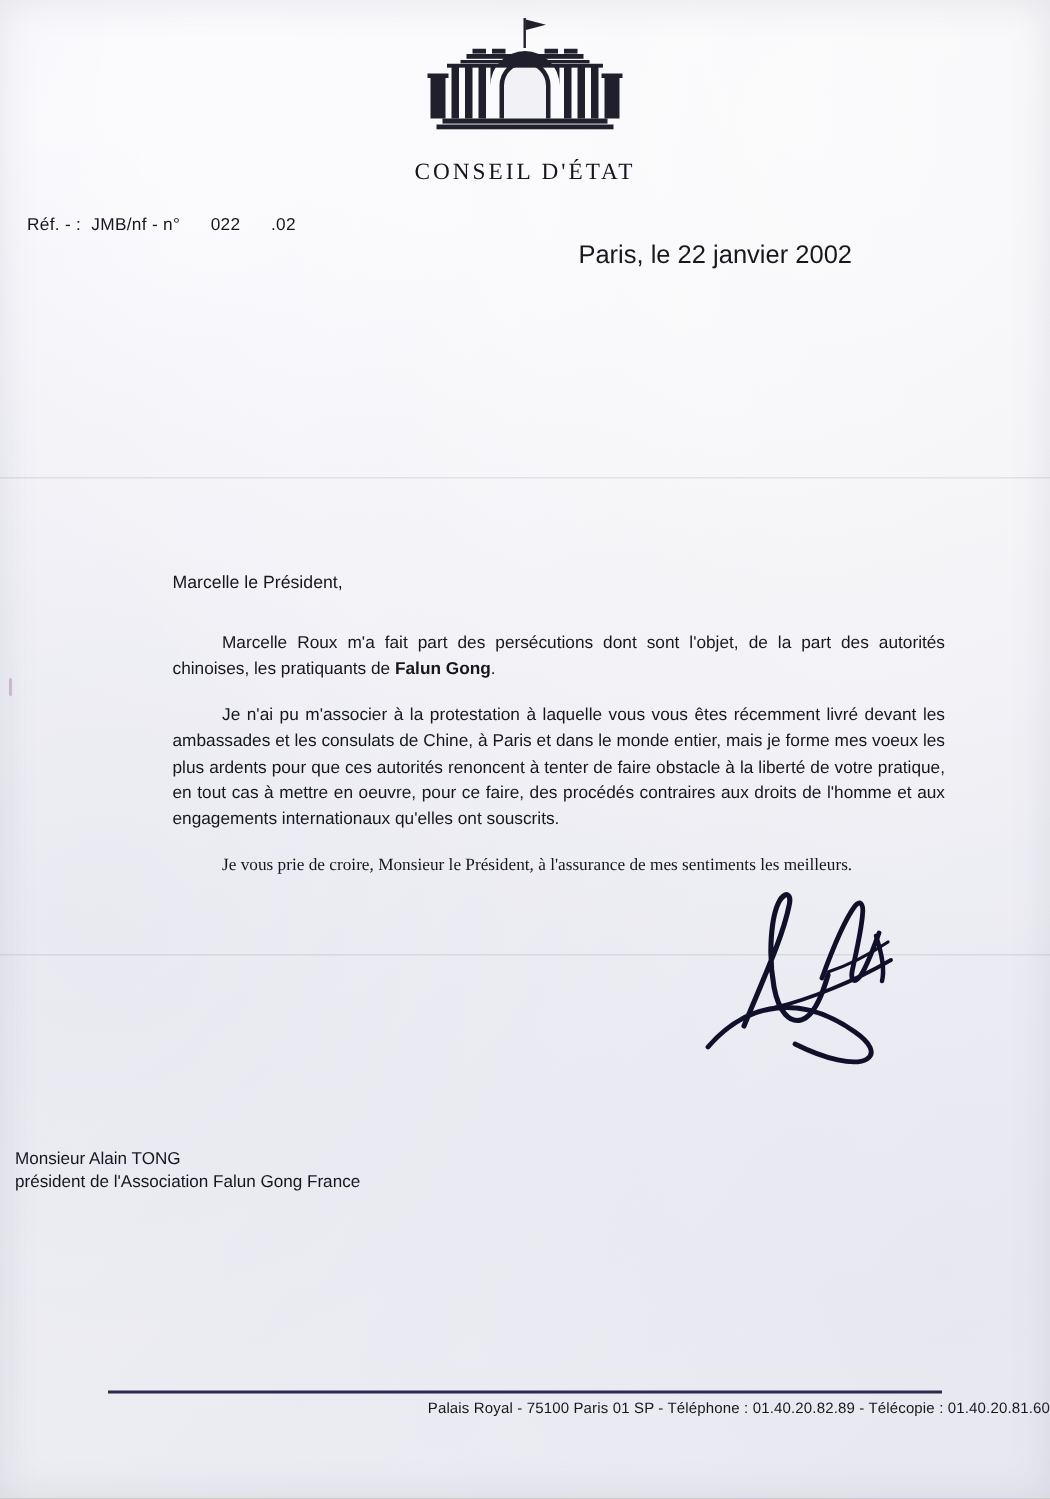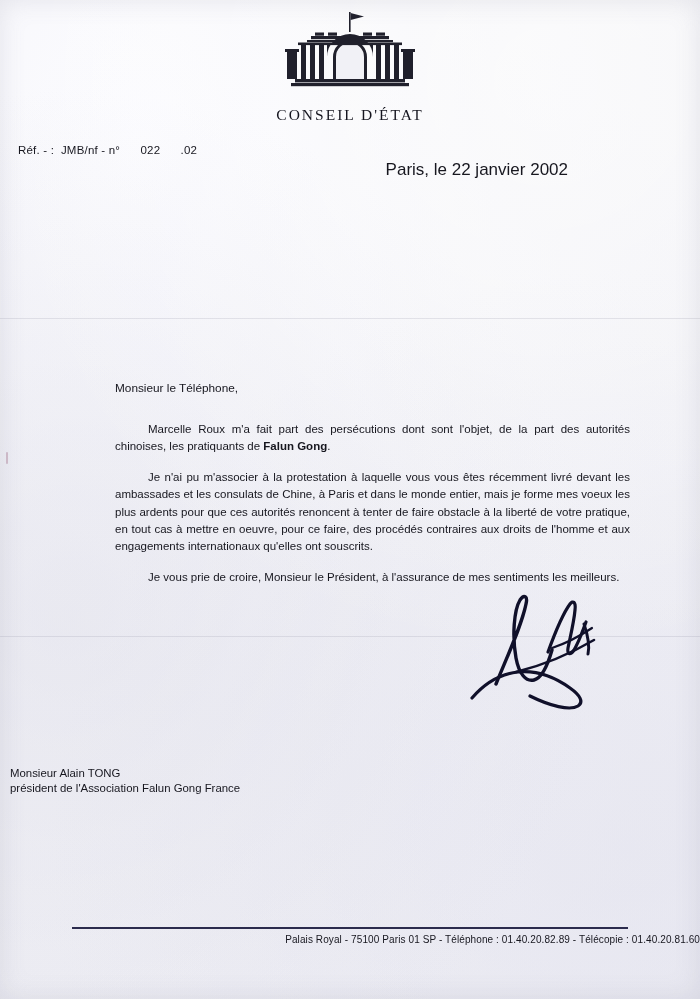--- a/index.html
+++ b/index.html
@@ -100,21 +100,21 @@
     width: 515px;
     font-size: 11.5px;
     line-height: 17.4px;
     color: #16161e;
     text-align: justify;
   }
   .body-block p {
     margin: 0 0 13px 0;
     text-indent: 33px;
   }
-  .body-block p:last-child { margin-bottom: 12px; }
+  .body-block p:last-child { margin-bottom: 12px; font-family: Liberation Serif, serif; }
   .bold { font-weight: bold; }
 
   
   .signature {
     position: absolute;
     top: 588px;
     left: 452px;
     width: 200px;
     height: 140px;
     pointer-events: none;
@@ -217,21 +217,21 @@
           <rect x="136" y="39" width="14" height="3"></rect>
         </g>
       </svg>
     </div>
     <div class="crest-title">CONSEIL D'ÉTAT</div>
   </div>
 
   <div class="ref-line">Réf. - :  JMB/nf - n°      022      .02</div>
   <div class="place-date">Paris, le 22 janvier 2002</div>
 
-  <div class="salutation">Monsieur le Téléphone,</div>
+  <div class="salutation">Marcelle le Président,</div>
   <div class="body-block">
       <p><span>Marcelle Roux m'a fait part des persécutions dont sont l'objet, de la part des autorités chinoises, les pratiquants de </span><span class="bold">Falun Gong</span><span>.</span></p>
       <p><span>Je n'ai pu m'associer à la protestation à laquelle vous vous êtes récemment livré devant les ambassades et les consulats de Chine, à Paris et dans le monde entier, mais je forme mes voeux les plus ardents pour que ces autorités renoncent à tenter de faire obstacle à la liberté de votre pratique, en tout cas à mettre en oeuvre, pour ce faire, des procédés contraires aux droits de l'homme et aux engagements internationaux qu'elles ont souscrits.</span></p>
       <p><span>Je vous prie de croire, Monsieur le Président, à l'assurance de mes sentiments les meilleurs.</span></p>
     </div>
 
   <div class="signature">
     <svg width="200" height="140" viewBox="0 0 200 140" xmlns="http://www.w3.org/2000/svg">
       <g fill="none" stroke="#10102a" stroke-linecap="round" stroke-linejoin="round">
         <path d="M44 96 C 58 62, 70 36, 74 16 C 76 8, 72 6, 68 12 C 62 22, 60 48, 64 70 C 67 86, 74 94, 82 92 C 90 90, 96 76, 100 62" stroke-width="3.4"></path>

